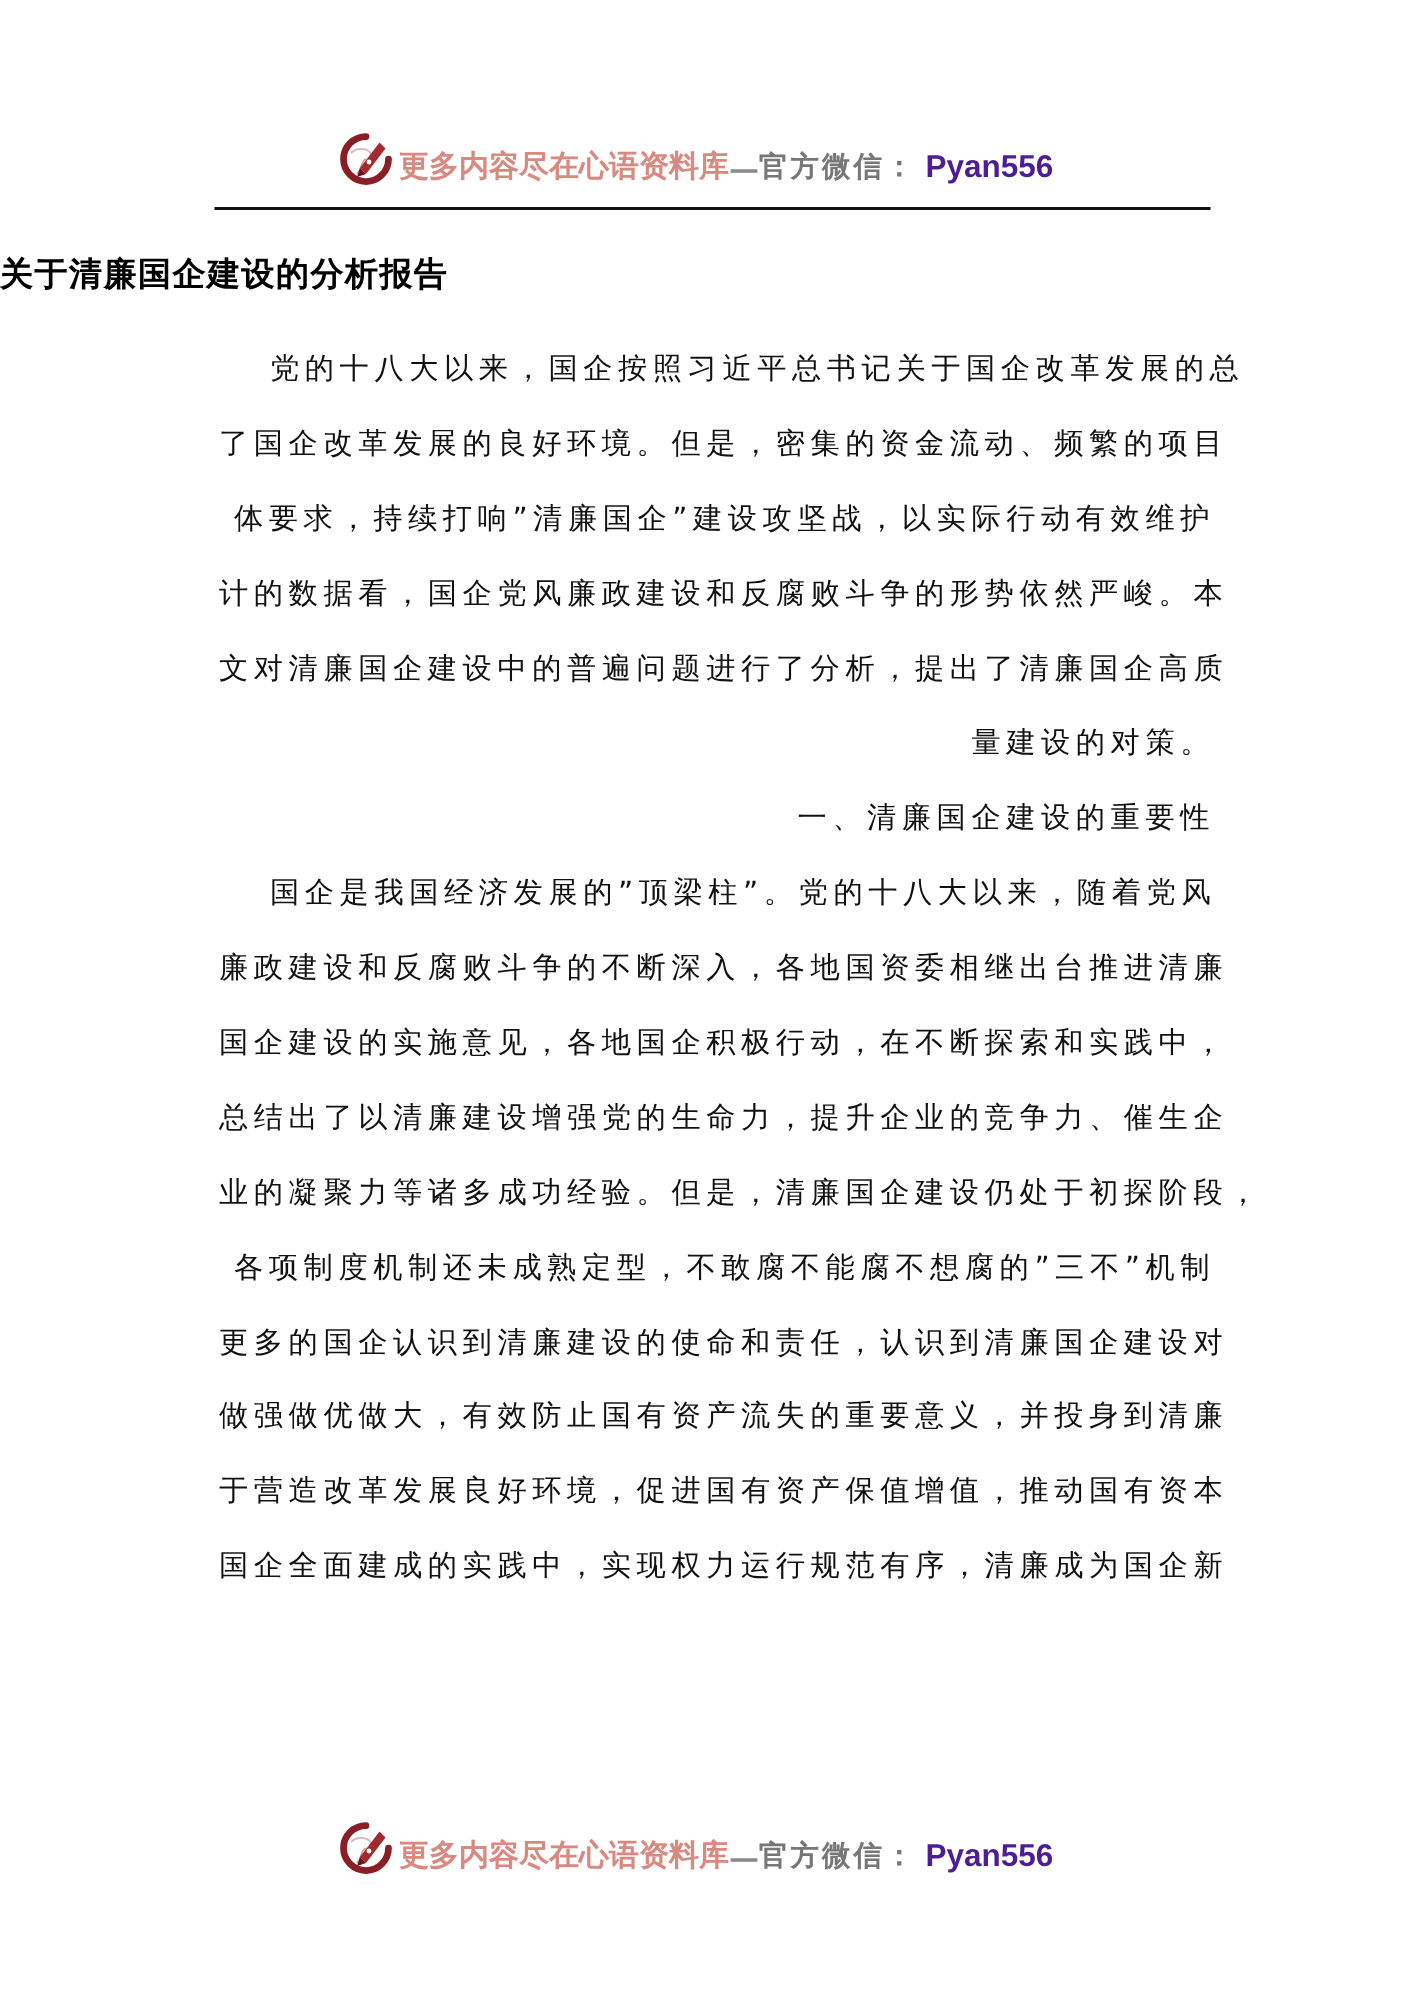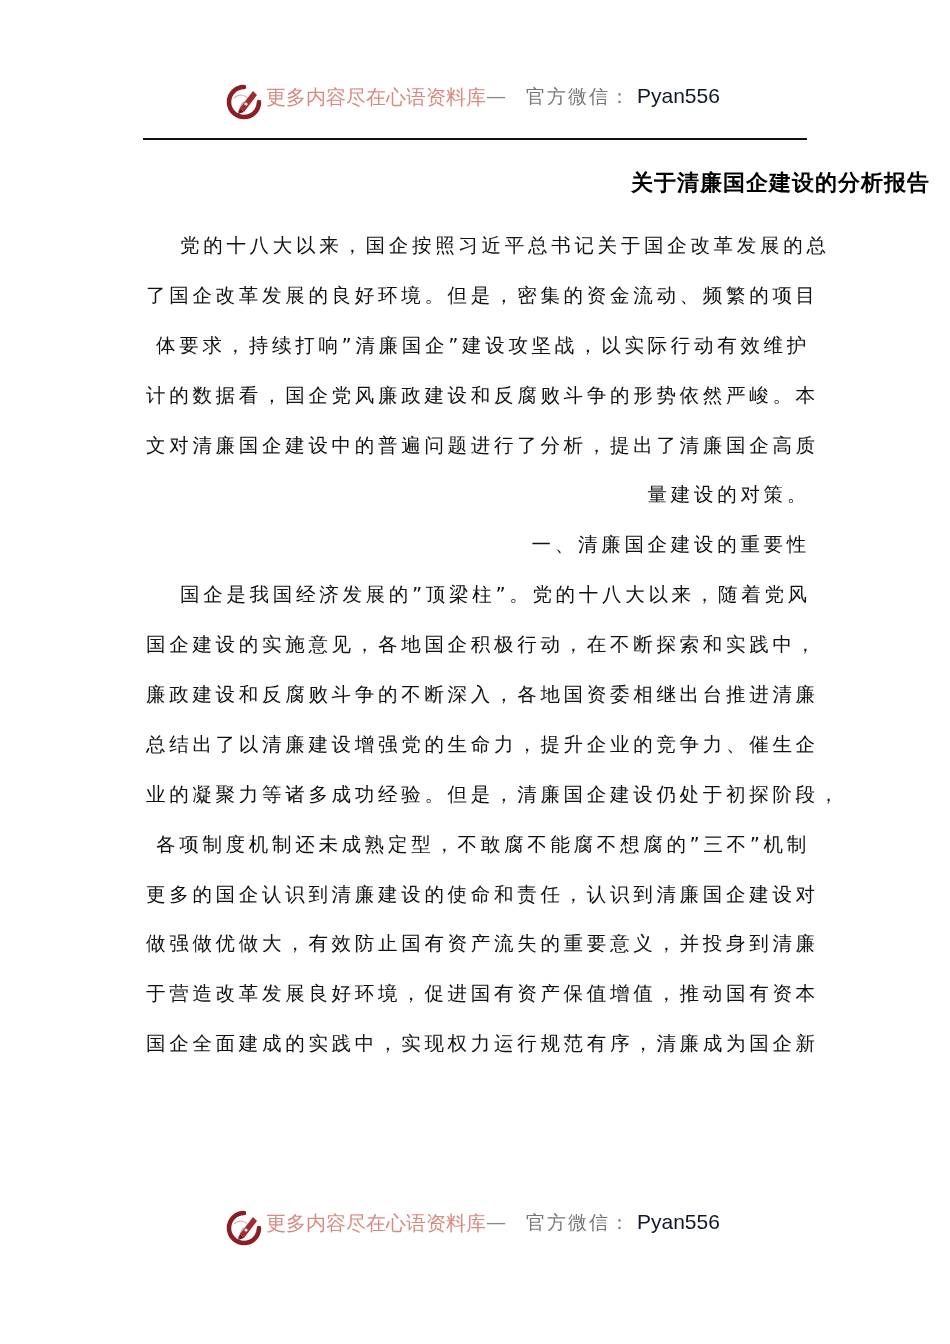--- a/index.html
+++ b/index.html
@@ -13,22 +13,23 @@
       position: relative;
       overflow: hidden;
       font-family: "DejaVu Sans", "Liberation Sans", sans-serif;
       color: #111111;
     }
     .watermark {
       position: absolute;
       left: 226px;
       height: 40px;
       display: flex;
-      align-items: flex-start;
+      align-items: flex-end;
       white-space: nowrap;
+      font-weight: bold;
     }
     .watermark.top { top: 84px; }
     .watermark.bottom { top: 1210px; }
     .wm-logo {
       width: 36px;
       height: 36px;
       margin-right: 4px;
       display: inline-block;
     }
     .wm-main {
@@ -40,42 +41,41 @@
     .wm-dash {
       font-size: 20px;
       color: #8a8a8a;
       font-family: "DejaVu Serif", serif;
     }
     .wm-label {
       font-family: "DejaVu Serif", "Liberation Serif", serif;
       font-size: 19px;
       color: #777777;
       letter-spacing: 2px;
-      margin-left: 20px;
     }
     .wm-id {
       font-family: "Liberation Sans", "DejaVu Sans", sans-serif;
       font-size: 21px;
-      color: #0f172a;
+      color: #4c1d95;
       margin-left: 6px;
     }
     .header-rule {
       position: absolute;
       left: 143px;
       top: 138px;
       width: 664px;
       height: 2px;
       background: #111111;
     }
     .doc-title {
       position: absolute;
       top: 168px;
       left: 0;
       width: 930px;
-      text-align: right;
+      text-align: left;
       font-size: 22px;
       font-weight: bold;
       letter-spacing: 1px;
       color: #000000;
     }
     .doc-body {
       position: absolute;
       top: 228px;
       left: 146px;
       width: 664px;
@@ -117,22 +117,22 @@
 
 <div class="doc-body">
   <div class="line indent">党的十八大以来，国企按照习近平总书记关于国企改革发展的总</div>
   <div class="line">了国企改革发展的良好环境。但是，密集的资金流动、频繁的项目</div>
   <div class="line">体要求，持续打响”清廉国企”建设攻坚战，以实际行动有效维护</div>
   <div class="line">计的数据看，国企党风廉政建设和反腐败斗争的形势依然严峻。本</div>
   <div class="line">文对清廉国企建设中的普遍问题进行了分析，提出了清廉国企高质</div>
   <div class="line">量建设的对策。</div>
   <div class="line indent">一、清廉国企建设的重要性</div>
   <div class="line indent">国企是我国经济发展的”顶梁柱”。党的十八大以来，随着党风</div>
+  <div class="line">廉政建设和反腐败斗争的不断深入，各地国资委相继出台推进清廉</div>
   <div class="line">国企建设的实施意见，各地国企积极行动，在不断探索和实践中，</div>
-  <div class="line">廉政建设和反腐败斗争的不断深入，各地国资委相继出台推进清廉</div>
   <div class="line">总结出了以清廉建设增强党的生命力，提升企业的竞争力、催生企</div>
   <div class="line">业的凝聚力等诸多成功经验。但是，清廉国企建设仍处于初探阶段，</div>
   <div class="line">各项制度机制还未成熟定型，不敢腐不能腐不想腐的”三不”机制</div>
   <div class="line">更多的国企认识到清廉建设的使命和责任，认识到清廉国企建设对</div>
   <div class="line">做强做优做大，有效防止国有资产流失的重要意义，并投身到清廉</div>
   <div class="line">于营造改革发展良好环境，促进国有资产保值增值，推动国有资本</div>
   <div class="line">国企全面建成的实践中，实现权力运行规范有序，清廉成为国企新</div>
 </div>
 
 <div class="watermark bottom">

